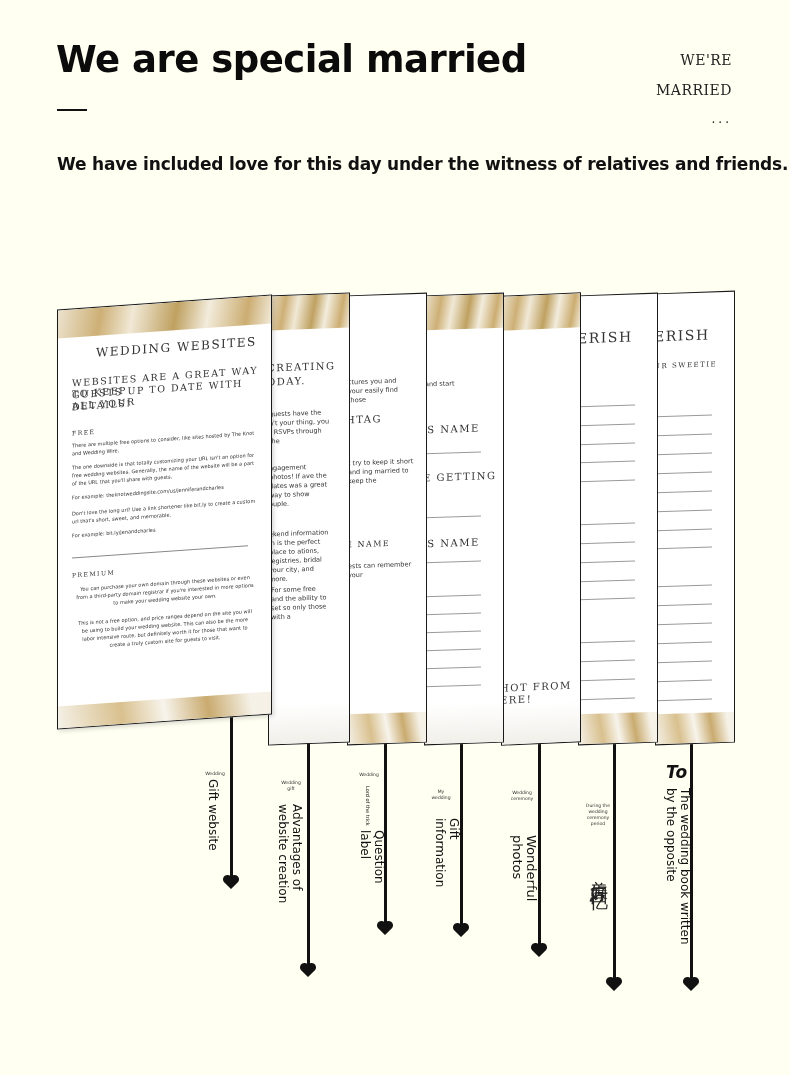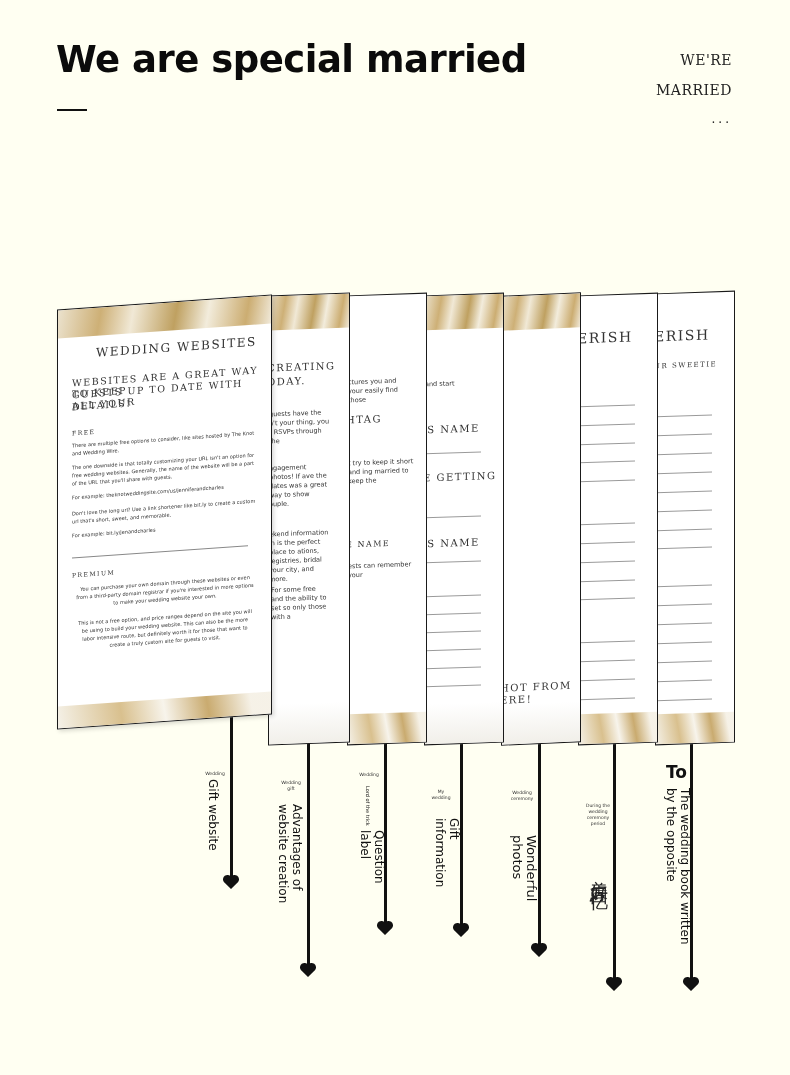--- a/index.html
+++ b/index.html
@@ -15,31 +15,32 @@
   .leaf-bot{position:absolute;left:0;right:0;bottom:0;height:30px;background:linear-gradient(80deg,#f3efe4 0%,#d2b57a 30%,#f6f2e8 50%,#c09c56 70%,#f4efe3 90%);opacity:.85;}
   .fade-bot{position:absolute;left:0;right:0;bottom:0;height:40px;background:linear-gradient(180deg,#fff,#f1efe9);}
   .c-head{position:absolute;font-family:"DejaVu Serif",serif;color:#333;letter-spacing:1.5px;}
   .c-txt{position:absolute;font-size:6.5px;line-height:9px;color:#333;}
   .line{position:absolute;height:1px;background:#9a9a9a;}
   .stick{position:absolute;width:3px;background:#111;}
   .heart{position:absolute;width:18px;height:16px;}
   .vlabel{position:absolute;writing-mode:vertical-rl;font-size:12px;color:#111;white-space:pre-line;line-height:14px;}
   .tiny{position:absolute;font-size:4.5px;color:#333;text-align:center;line-height:6px;}
   .cjk{position:absolute;font-family:"DejaVu Serif",serif;font-size:18px;color:#222;writing-mode:vertical-rl;letter-spacing:4px;}
-  .to{position:absolute;left:666px;top:762px;font-weight:bold;font-size:17px;}
+  .to{position:absolute;left:666px;top:762px;font-weight:bold;font-size:17px;font-style:italic;}
 </style>
 </head>
 <body>
 
 <div class="title">We are special married</div>
 <div class="dash"></div>
 <div class="wm wm1">WE'RE</div>
 <div class="wm wm2">MARRIED</div>
 <div class="wm wm3">...</div>
 <div class="sub">
+  <div>We have included love for this day under the witness of relatives and friends.</div>
 </div>
 
 <div class="cards">
 
   <div class="stick" style="left:230px;top:700px;height:178px;"></div>
   <div class="stick" style="left:307px;top:700px;height:266px;"></div>
   <div class="stick" style="left:384px;top:700px;height:224px;"></div>
   <div class="stick" style="left:460px;top:700px;height:226px;"></div>
   <div class="stick" style="left:538px;top:700px;height:246px;"></div>
   <div class="stick" style="left:613px;top:700px;height:280px;"></div>

